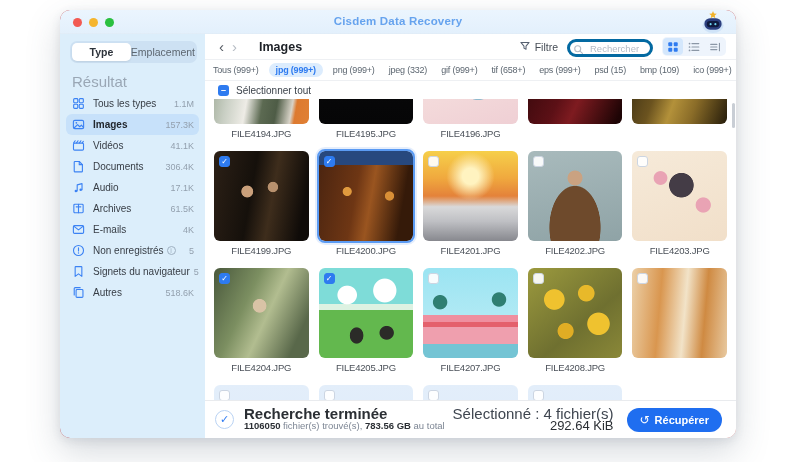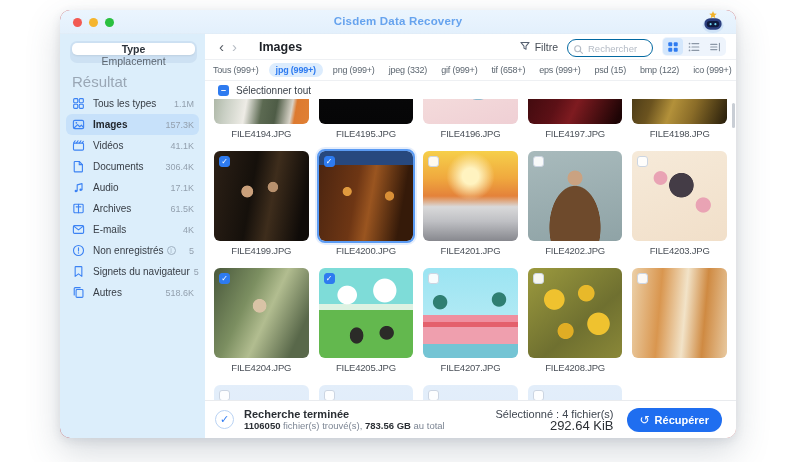--- a/index.html
+++ b/index.html
@@ -17,21 +17,21 @@
     font-weight:700;color:#66a3ee;letter-spacing:.2px;}
   .mascot{position:absolute;right:8px;top:1px;}
   
   .body-row{display:flex;height:404px;}
   .sidebar{width:145px;background:#dceefb;flex:none;display:flex;flex-direction:column;}
   .main{flex:1;background:#fff;display:flex;flex-direction:column;min-width:0;}
   
   .drive-row{display:flex;align-items:center;padding:8px 10px 4px 9px;gap:0;}
   .drive-label{font-size:10.5px;color:#2d333b;font-weight:700;margin-left:19px;}
   .drive-chevron{margin-left:auto;color:#8b97a5;font-size:9px;line-height:8px;}
-  .segmented{display:flex;margin:7px 8px 0 10px;background:#cde1f3;border-radius:7px;padding:2px;height:22px;flex-direction:column;}
+  .segmented{display:flex;margin:7px 8px 0 10px;background:#cde1f3;border-radius:7px;padding:2px;height:22px;}
   .seg{flex:1;display:flex;align-items:center;justify-content:center;font-size:10.5px;color:#5c6670;border-radius:5px;}
   .seg.active{background:#fff;color:#2d333b;font-weight:700;box-shadow:0 1px 2px rgba(0,0,0,.08);}
   .section-label{margin:10px 0 3px 12px;font-size:15px;color:#9aa7b5;}
   .side-list{padding:0 6px;}
   .srow{display:flex;align-items:center;height:21px;padding:0 5px 0 6px;border-radius:6px;}
   .srow.active{background:#c7e1fa;}
   .sicon{width:14px;height:14px;flex:none;display:flex;align-items:center;}
   .slabel{font-size:10px;color:#373d45;margin-left:7px;white-space:nowrap;}
   .srow.active .slabel{font-weight:700;color:#22272e;}
   .scount{margin-left:auto;font-size:9px;color:#93a0ae;padding-left:4px;}
@@ -39,21 +39,21 @@
     font-size:7px;line-height:8px;text-align:center;margin-left:3px;flex:none;}
   
   .toolbar{height:26px;display:flex;align-items:center;padding:0 10px;border-bottom:1px solid #eef0f3;}
   .nav-arrow{font-size:15px;line-height:14px;padding:0 4px;}
   .nav-back{color:#555b63;}
   .nav-fwd{color:#b6bcc4;}
   .view-title{font-size:12.5px;font-weight:700;color:#1d2127;margin-left:18px;}
   .toolbar-right{margin-left:auto;display:flex;align-items:center;gap:9px;}
   .filter-btn{display:flex;align-items:center;gap:4px;font-size:10.5px;color:#464d56;}
   .search{position:relative;width:86px;height:18px;}
-  .search input{width:100%;height:100%;border:1px solid #0369a1;border-radius:9px;padding:0 6px 0 20px;
+  .search input{width:100%;height:100%;border:3px solid #0369a1;border-radius:9px;padding:0 6px 0 20px;
     font-size:9.5px;color:#444;outline:none;background:#fff;}
   .search input::placeholder{color:#b4bbc5;}
   .search .mag{position:absolute;left:6px;top:3.5px;}
   .view-toggles{display:flex;align-items:center;background:#eef4fc;border-radius:5px;padding:1px;gap:1px;}
   .vbtn{width:20px;height:17px;display:flex;align-items:center;justify-content:center;border-radius:4px;}
   .vbtn.active{background:#d4e7fc;}
   
   .tabs-row{height:21px;display:flex;align-items:center;padding:0 10px 0 4px;gap:6px;
     border-bottom:1px solid #eef0f3;white-space:nowrap;overflow:hidden;}
   .ftab{font-size:9px;color:#5c6670;letter-spacing:-.2px;padding:2px 4px;border-radius:9px;flex:none;}
@@ -75,25 +75,25 @@
   .cbx.checked{background:#2e7bf0;border-color:#2e7bf0;}
   .fname{height:19px;display:flex;align-items:center;justify-content:center;
     font-size:9.5px;color:#4a5058;letter-spacing:-.2px;}
   .vscroll{position:absolute;right:1px;top:4px;width:3px;height:25px;border-radius:2px;background:#c9ced5;}
   
   .footer{height:38px;border-top:1px solid #e9ebee;display:flex;align-items:center;
     padding:0 14px 0 10px;background:#fff;}
   .done-circle{width:19px;height:19px;border:1.5px solid #b9d2f3;border-radius:50%;flex:none;
     display:flex;align-items:center;justify-content:center;color:#2f7bf2;font-size:11px;font-weight:700;}
   .status-lines{margin-left:10px;line-height:12px;}
-  .status-title{font-size:11px;font-weight:700;color:#2b2f34;}
+  .status-title{font-size:15px;font-weight:700;color:#2b2f34;}
   .status-detail{font-size:9.5px;color:#7d8694;}
   .status-detail b{color:#2b2f34;}
   .sel-block{margin-left:auto;text-align:right;line-height:12px;margin-right:13px;}
-  .sel-line1{font-size:11px;color:#3f4650;}
+  .sel-line1{font-size:15px;color:#3f4650;}
   .sel-line2{font-size:13px;font-weight:400;color:#2b2f34;}
   .recover-btn{height:24px;padding:0 13px;background:#1f6ef0;color:#fff;border:none;border-radius:13px;
     font-size:11px;font-weight:700;display:flex;align-items:center;gap:5px;}
   .recover-btn .ricon{font-size:12px;font-weight:400;line-height:12px;}
 </style>
 </head>
 <body>
 
 <div class="canvas">
   <div class="window">
@@ -284,21 +284,21 @@
 
         <div class="tabs-row" id="tabs-row">
             <span class="ftab">Tous (999+)</span>
             <span class="ftab active">jpg (999+)</span>
             <span class="ftab">png (999+)</span>
             <span class="ftab">jpeg (332)</span>
             <span class="ftab">gif (999+)</span>
             <span class="ftab">tif (658+)</span>
             <span class="ftab">eps (999+)</span>
             <span class="ftab">psd (15)</span>
-            <span class="ftab">bmp (122)</span>
+            <span class="ftab">bmp (109)</span>
             <span class="ftab">ico (999+)</span>
           </div>
 
         <div class="selall-row">
           <span class="cb-ind">–</span>
           <span class="selall-label">Sélectionner tout</span>
         </div>
 
         <div class="grid-viewport">
           <div class="grid-inner" id="grid-inner">
@@ -309,25 +309,23 @@
               <div class="cell">
                 <div class="thumb" style="background: radial-gradient(circle at 50% 10%, rgba(255, 255, 255, 0.35) 0px, rgba(255, 255, 255, 0.35) 2%, transparent 8%), linear-gradient(rgb(11, 11, 12), rgb(6, 6, 7));"></div>
                 <div class="fname">FILE4195.JPG</div>
               </div>
               <div class="cell">
                 <div class="thumb" style="background: radial-gradient(circle at 58% 52%, rgb(143, 185, 205) 0px, rgb(143, 185, 205) 26%, transparent 27%), linear-gradient(160deg, rgb(246, 227, 230), rgb(243, 217, 218) 60%, rgb(239, 207, 212));"></div>
                 <div class="fname">FILE4196.JPG</div>
               </div>
               <div class="cell">
                 <div class="thumb" style="background: radial-gradient(circle at 40% 45%, rgb(180, 87, 93) 0px, rgb(180, 87, 93) 12%, transparent 13%), linear-gradient(115deg, rgb(42, 6, 8), rgb(92, 16, 22) 45%, rgb(126, 27, 32) 60%, rgb(30, 4, 5) 95%);"></div>
-                <div class="fname">FILE4197.JPG</div>
               </div>
               <div class="cell">
                 <div class="thumb" style="background: linear-gradient(110deg, rgb(46, 36, 16) 0%, rgb(107, 83, 31) 35%, rgb(179, 145, 58) 52%, rgb(138, 108, 40) 70%, rgb(36, 27, 10) 100%);"></div>
-                <div class="fname">FILE4198.JPG</div>
               </div>
               <div class="cell">
                 <div class="thumb" style="background: radial-gradient(circle at 35% 45%, rgb(202, 160, 123) 0px, rgb(202, 160, 123) 7%, transparent 8%), radial-gradient(circle at 62% 40%, rgb(184, 145, 110) 0px, rgb(184, 145, 110) 6%, transparent 7%), linear-gradient(100deg, rgb(44, 32, 22), rgb(21, 16, 11) 40%, rgb(62, 45, 28) 60%, rgb(15, 11, 8) 90%);">
                   <span class="cbx checked">✓</span>
                 </div>
                 <div class="fname">FILE4199.JPG</div>
               </div>
               <div class="cell">
                 <div class="thumb selected" style="background: linear-gradient(rgb(39, 72, 126) 0px, rgb(39, 72, 126) 16%, transparent 16%), radial-gradient(circle at 30% 45%, rgb(224, 154, 62) 0px, rgb(224, 154, 62) 5%, transparent 6%), radial-gradient(circle at 75% 50%, rgb(217, 143, 54) 0px, rgb(217, 143, 54) 5%, transparent 6%), linear-gradient(100deg, rgb(74, 36, 16), rgb(110, 54, 20) 40%, rgb(154, 85, 32) 55%, rgb(53, 26, 9) 85%);">
                   <span class="cbx checked">✓</span>

